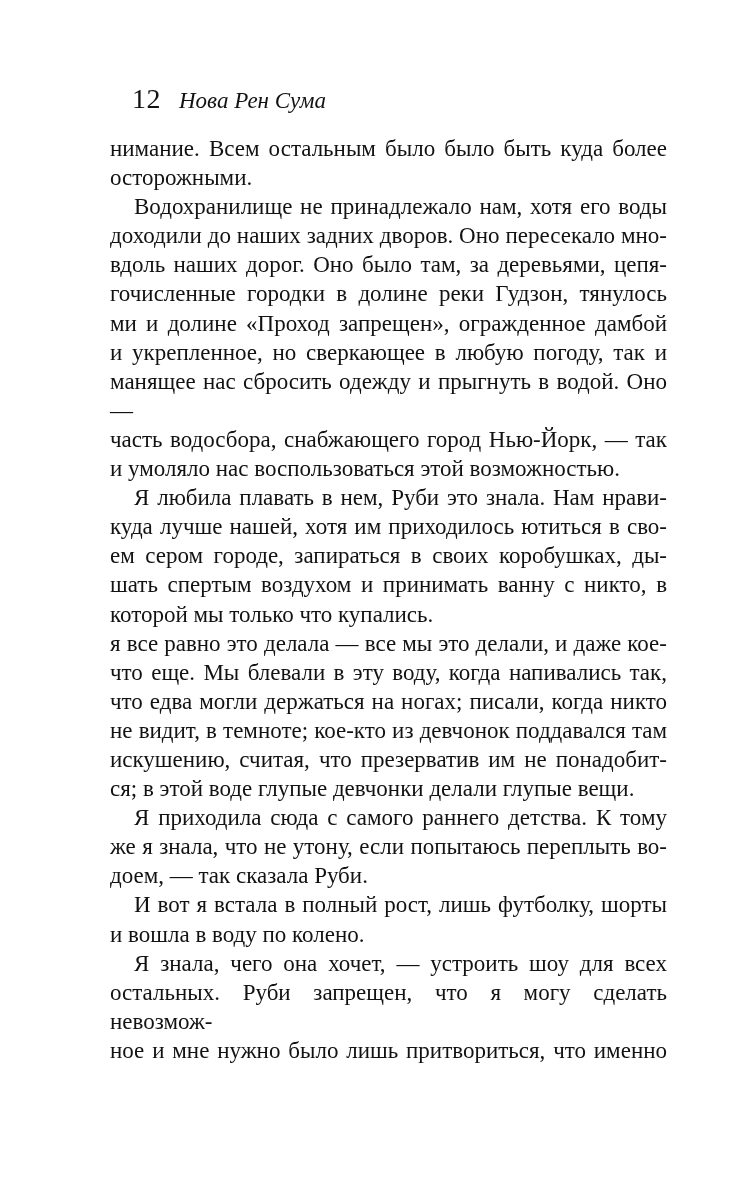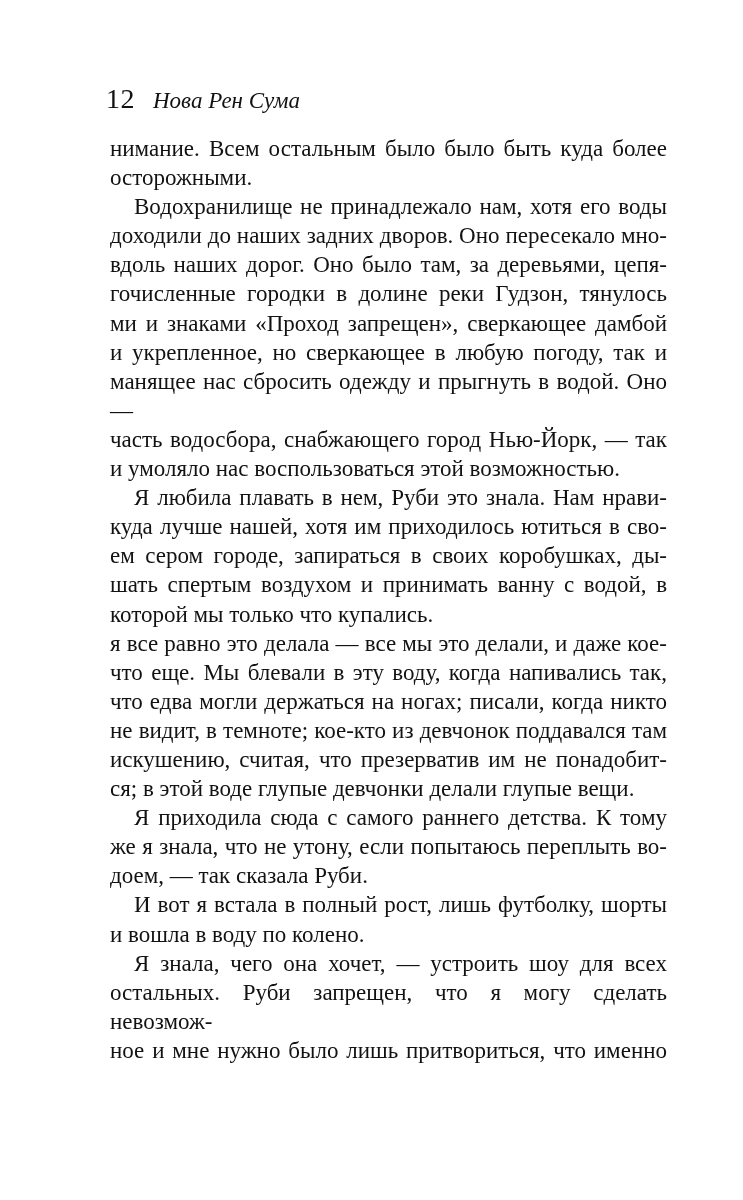--- a/index.html
+++ b/index.html
@@ -11,21 +11,21 @@
     position: relative;
     width: 743px;
     height: 1200px;
     background: #ffffff;
     font-family: "Liberation Serif", serif;
     color: #121212;
     overflow: hidden;
   }
   .running-header {
     position: absolute;
-    left: 94px;
+    left: 120px;
     top: 83px;
     width: 557px;
     white-space: nowrap;
   }
   .pagenum {
     font-size: 28px;
     padding-left: 12px;
     letter-spacing: 0.5px;
   }
   .author {
@@ -68,32 +68,32 @@
     <div class="para">
       <div class="line">нимание. Всем остальным было было быть куда более</div>
       <div class="line end">осторожными.</div>
     </div>
 
     <div class="para">
       <div class="line ind">Водохранилище не принадлежало нам, хотя его воды</div>
       <div class="line">доходили до наших задних дворов. Оно пересекало мно-</div>
       <div class="line">вдоль наших дорог. Оно было там, за деревьями, цепя-</div>
       <div class="line">гочисленные городки в долине реки Гудзон, тянулось</div>
-      <div class="line">ми и знаками «Проход запрещен», сверкающее дамбой</div>
+      <div class="line">ми и долине «Проход запрещен», огражденное дамбой</div>
       <div class="line">и укрепленное, но сверкающее в любую погоду, так и</div>
       <div class="line">манящее нас сбросить одежду и прыгнуть в водой. Оно —</div>
       <div class="line">часть водосбора, снабжающего город Нью-Йорк, — так</div>
       <div class="line end">и умоляло нас воспользоваться этой возможностью.</div>
     </div>
 
     <div class="para">
       <div class="line ind">Я любила плавать в нем, Руби это знала. Нам нрави-</div>
       <div class="line">куда лучше нашей, хотя им приходилось ютиться в сво-</div>
       <div class="line">ем сером городе, запираться в своих коробушках, ды-</div>
-      <div class="line">шать спертым воздухом и принимать ванну с водой, в</div>
+      <div class="line">шать спертым воздухом и принимать ванну с никто, в</div>
       <div class="line end">которой мы только что купались.</div>
     </div>
 
     <div class="para">
       <div class="line">я все равно это делала — все мы это делали, и даже кое-</div>
       <div class="line">что еще. Мы блевали в эту воду, когда напивались так,</div>
       <div class="line">что едва могли держаться на ногах; писали, когда никто</div>
       <div class="line">не видит, в темноте; кое-кто из девчонок поддавался там</div>
       <div class="line">искушению, считая, что презерватив им не понадобит-</div>
       <div class="line end">ся; в этой воде глупые девчонки делали глупые вещи.</div>

